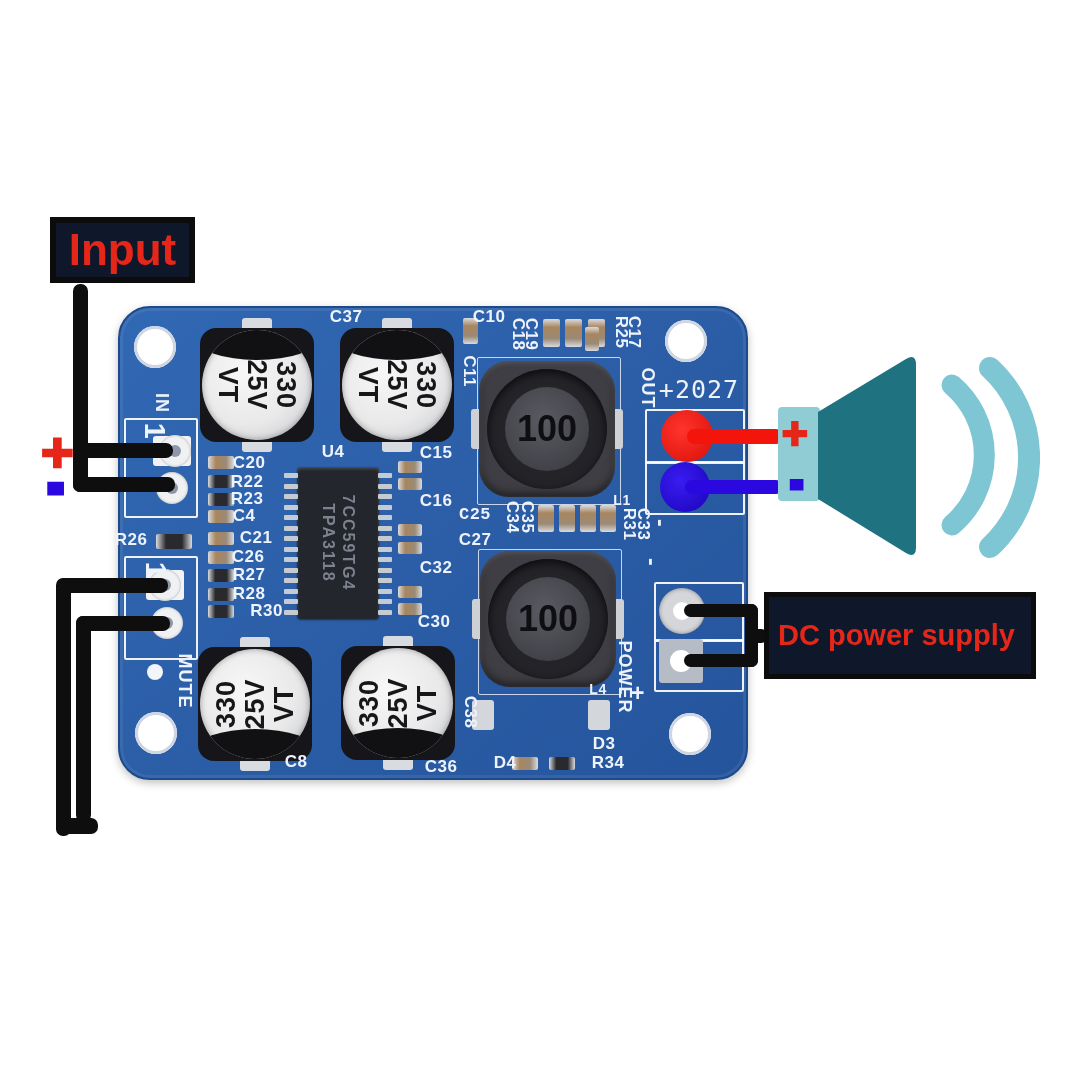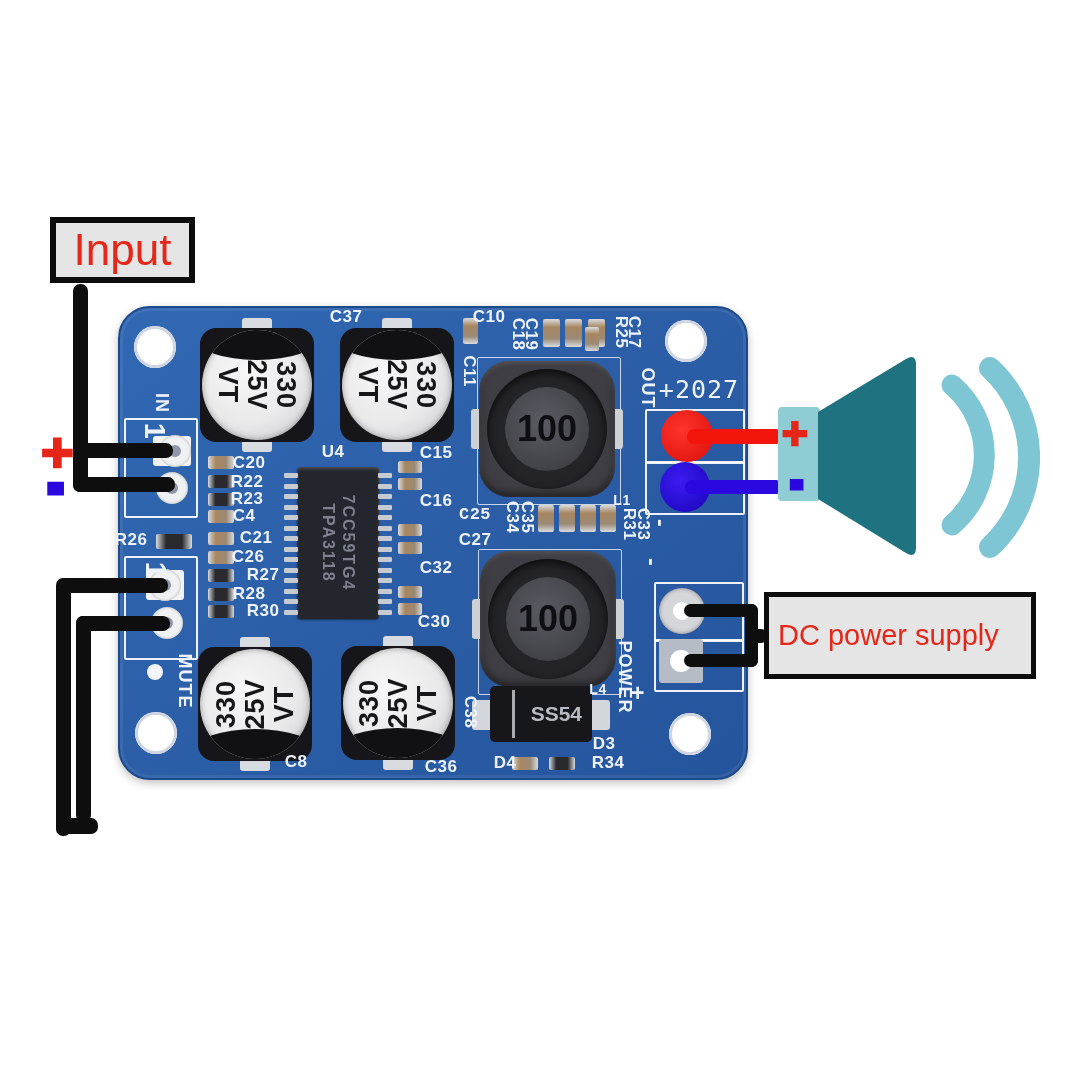--- a/index.html
+++ b/index.html
@@ -79,22 +79,22 @@
   .silk.pin1{font-size:29px;}
   .silk.mark{font-size:23px;}
   .silk.sm{font-size:14px;}
 
   
   .wire{position:absolute;background:#0e0e0e;border-radius:7px;z-index:6;}
   .wire.red{background:#f3150c;}
   .wire.blue{background:#2b07e0;}
 
   
-  .callout{position:absolute;background:#e5e5e5;border:6px solid #0c0c0c;display:flex;align-items:center;
-           justify-content:center;color:#e52619;font-weight:normal;z-index:7;box-sizing:border-box;}
+  .callout{position:absolute;background:#0f172a;border:6px solid #0c0c0c;display:flex;align-items:center;
+           justify-content:center;color:#e52619;font-weight:bold;z-index:7;box-sizing:border-box;}
   .callout.two{flex-direction:column;align-items:flex-start;justify-content:center;padding-left:9px;border-width:5px;}
 
   .polmark{position:absolute;font-weight:bold;z-index:8;line-height:1;}
   .plus{color:#e52619;-webkit-text-stroke:2.5px #e52619;}
   .minus{color:#2b07e0;transform:scaleY(1.55);-webkit-text-stroke:2px #2b07e0;}
 
   svg.speaker{position:absolute;left:770px;top:350px;z-index:7;}
 </style>
 </head>
 <body>
@@ -218,24 +218,20 @@
       <div class="ic-pin" style="left: 284px; top: 588.5px;"></div>
       <div class="ic-pin" style="left: 378px; top: 588.5px;"></div>
       <div class="ic-pin" style="left: 284px; top: 599px;"></div>
       <div class="ic-pin" style="left: 378px; top: 599px;"></div>
       <div class="ic-pin" style="left: 284px; top: 609.5px;"></div>
       <div class="ic-pin" style="left: 378px; top: 609.5px;"></div>
     </div>
 
   <span class="dtab" style="left:472px;top:700px;"></span>
   <span class="dtab" style="left:588px;top:700px;"></span>
-  <div class="diode">
-    <span class="band"></span>
-    <span>SS54</span>
-  </div>
 
   <div class="padsq" style="left:153px;top:436px;width:38px;height:30px;"></div>
   <div class="donut" style="left:159px;top:435px;width:32px;height:32px;">
       <i></i>
     </div>
   <div class="donut" style="left:156px;top:472px;width:32px;height:32px;">
       <i></i>
     </div>
   <div class="padsq" style="left:146px;top:570px;width:38px;height:30px;"></div>
   <div class="donut" style="left:149px;top:569px;width:32px;height:32px;">
@@ -291,23 +287,23 @@
       <span class="silk" style="left: 531px; top: 334px; transform: translate(-50%, -50%) rotate(90deg);">C19</span>
       <span class="silk" style="left: 621px; top: 332px; transform: translate(-50%, -50%) rotate(90deg);">R25</span>
       <span class="silk" style="left: 634px; top: 332px; transform: translate(-50%, -50%) rotate(90deg);">C17</span>
       <span class="silk" style="left: 333px; top: 452px; transform: translate(-50%, -50%) rotate(0deg);">U4</span>
       <span class="silk" style="left: 249px; top: 463px; transform: translate(-50%, -50%) rotate(0deg);">C20</span>
       <span class="silk" style="left: 247px; top: 482px; transform: translate(-50%, -50%) rotate(0deg);">R22</span>
       <span class="silk" style="left: 247px; top: 499px; transform: translate(-50%, -50%) rotate(0deg);">R23</span>
       <span class="silk" style="left: 244px; top: 516px; transform: translate(-50%, -50%) rotate(0deg);">C4</span>
       <span class="silk" style="left: 256px; top: 538px; transform: translate(-50%, -50%) rotate(0deg);">C21</span>
       <span class="silk" style="left: 248px; top: 557px; transform: translate(-50%, -50%) rotate(0deg);">C26</span>
-      <span class="silk" style="left: 263px; top: 575px; transform: translate(-50%, -50%) rotate(0deg);">R27</span>
+      <span class="silk" style="left: 249px; top: 575px; transform: translate(-50%, -50%) rotate(0deg);">R27</span>
       <span class="silk" style="left: 249px; top: 594px; transform: translate(-50%, -50%) rotate(0deg);">R28</span>
-      <span class="silk" style="left: 263px; top: 611px; transform: translate(-50%, -50%) rotate(0deg);">R30</span>
+      <span class="silk" style="left: 249px; top: 611px; transform: translate(-50%, -50%) rotate(0deg); padding-left: 35px;">R30</span>
       <span class="silk" style="left: 436px; top: 453px; transform: translate(-50%, -50%) rotate(0deg);">C15</span>
       <span class="silk" style="left: 436px; top: 501px; transform: translate(-50%, -50%) rotate(0deg);">C16</span>
       <span class="silk" style="left: 436px; top: 568px; transform: translate(-50%, -50%) rotate(0deg);">C32</span>
       <span class="silk" style="left: 434px; top: 622px; transform: translate(-50%, -50%) rotate(0deg);">C30</span>
       <span class="silk" style="left: 475px; top: 514px; transform: translate(-50%, -50%) rotate(0deg); font-family: Liberation Mono, monospace;">C25</span>
       <span class="silk" style="left: 475px; top: 540px; transform: translate(-50%, -50%) rotate(0deg);">C27</span>
       <span class="silk" style="left: 512px; top: 517px; transform: translate(-50%, -50%) rotate(90deg);">C34</span>
       <span class="silk" style="left: 527px; top: 517px; transform: translate(-50%, -50%) rotate(90deg);">C35</span>
       <span class="silk" style="left: 629px; top: 524px; transform: translate(-50%, -50%) rotate(90deg);">R31</span>
       <span class="silk" style="left: 643px; top: 524px; transform: translate(-50%, -50%) rotate(90deg);">C33</span>

